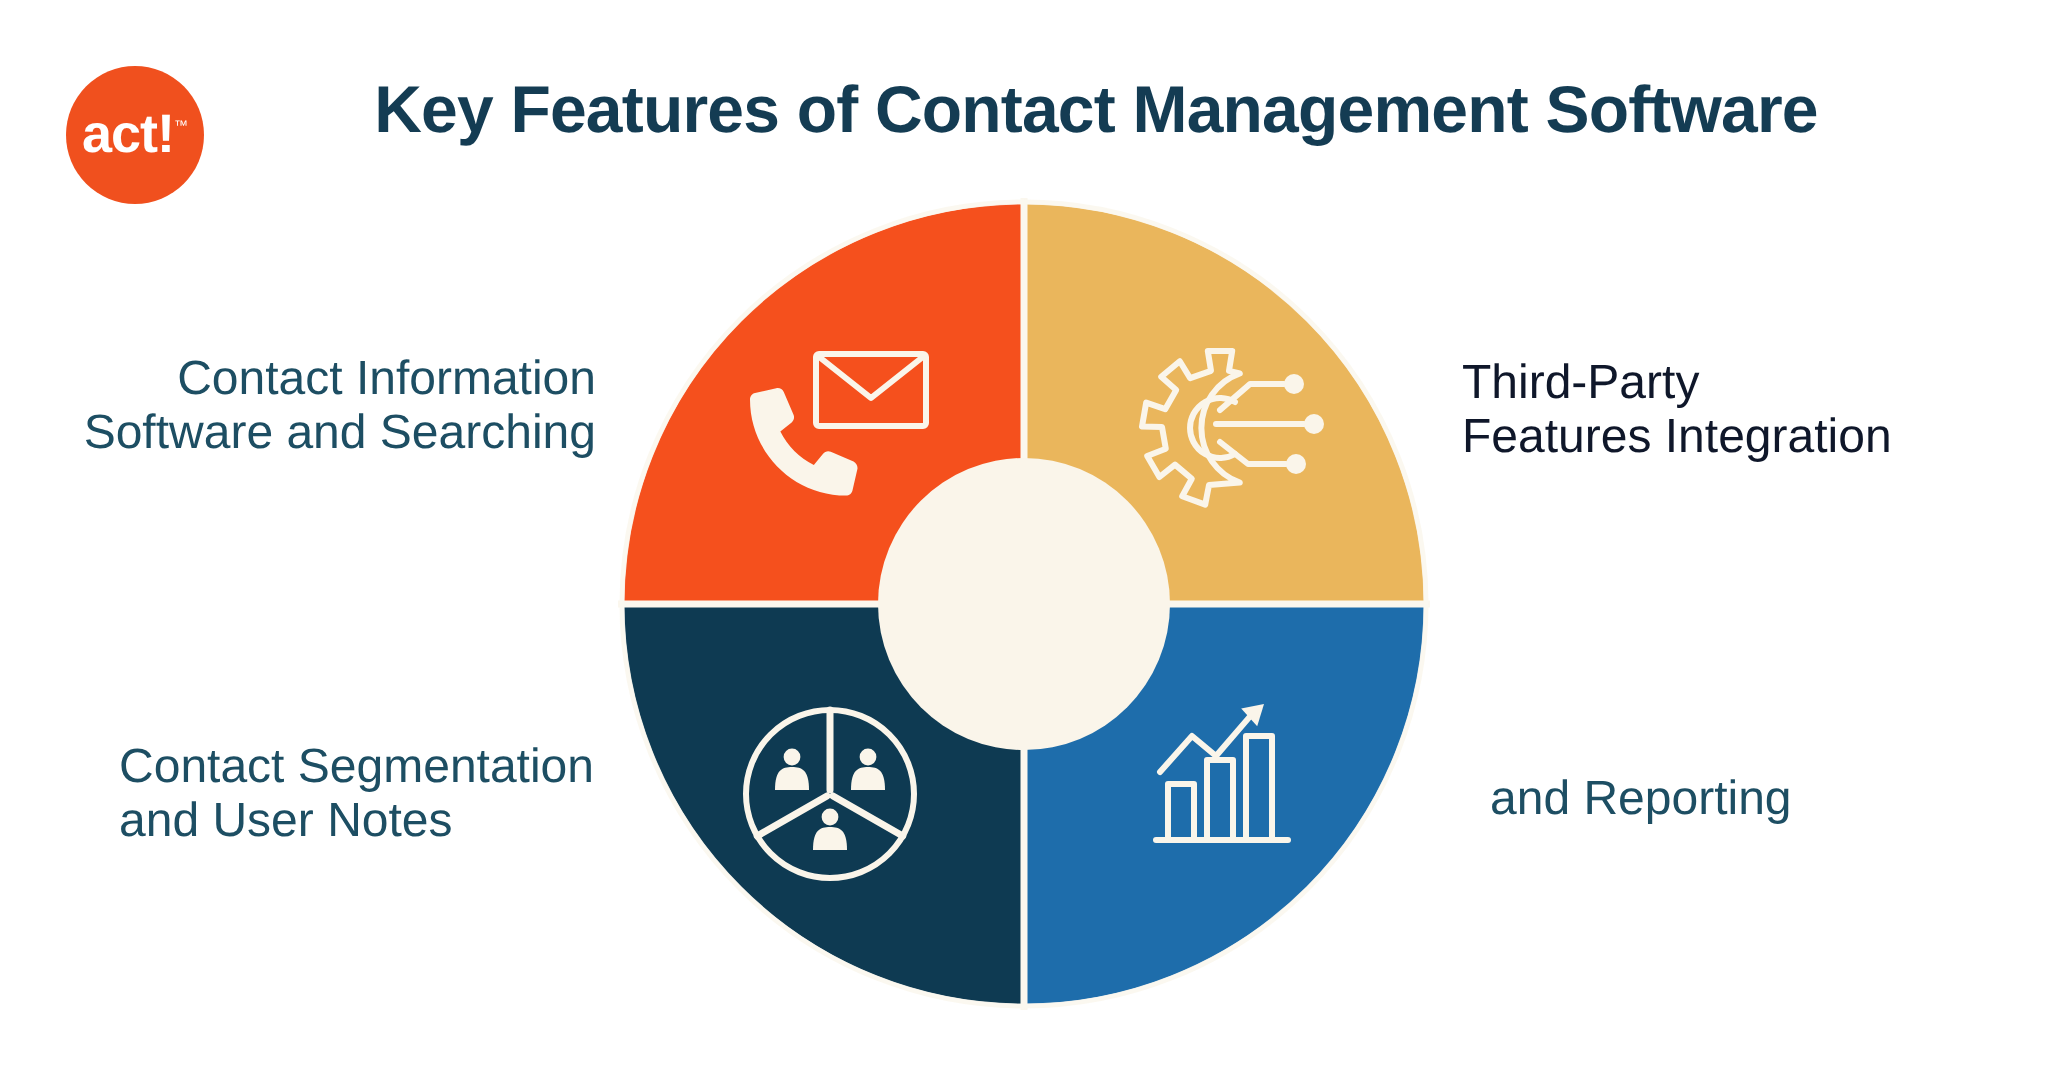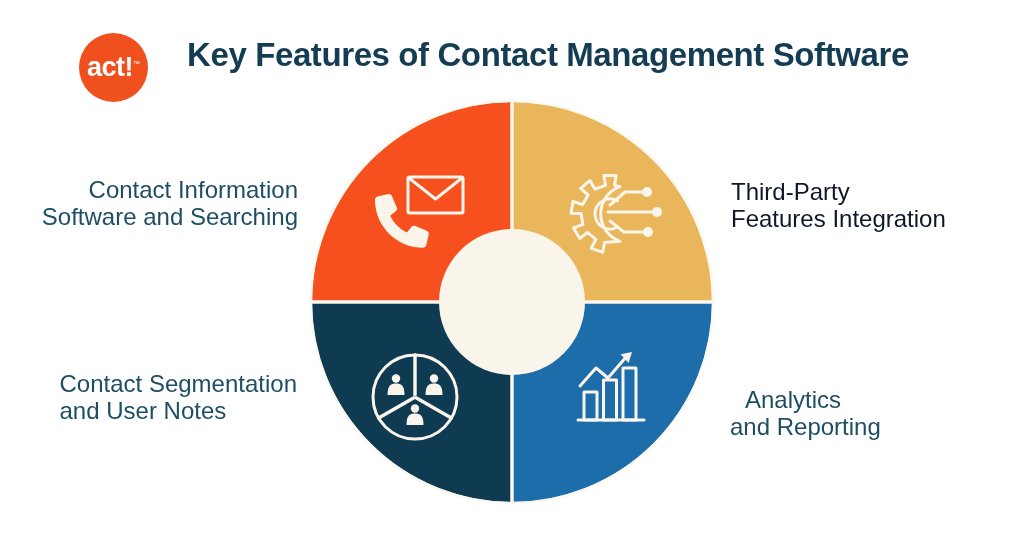--- a/index.html
+++ b/index.html
@@ -1,20 +1,20 @@
 <!DOCTYPE html>
 <html><head>
 <meta charset="utf-8">
 <style>
   html,body{margin:0;padding:0;}
   body{font-family:"Liberation Sans", sans-serif;}
   .stage{position:relative;width:1024px;height:538px;overflow:hidden;background:#ffffff;}
 
   .logo{position:absolute;left:33px;top:33px;width:69px;height:69px;border-radius:50%;
-        display:flex;align-items:center;justify-content:center;margin-left:46px;}
+        display:flex;align-items:center;justify-content:center;}
   .logo-text{color:#fff;font-weight:bold;font-size:27px;letter-spacing:-0.5px;}
   .logo .tm{color:#fff;font-size:7px;vertical-align:top;position:relative;top:-4px;left:0px;}
 
   .title{position:absolute;left:0;right:0;top:36px;margin:0;text-align:center;padding-left:72px;
          font-size:33px;font-weight:700;letter-spacing:-0.4px;}
 
   .donut{position:absolute;left:306px;top:96px;width:412px;height:412px;}
 
   .lbl{position:absolute;font-size:24px;line-height:26.5px;font-weight:400;}
   #lbl-tl{top:177px;right:726px;text-align:right;}
@@ -113,17 +113,16 @@
     <div class="line">Third-Party</div>
     <div class="line">Features Integration</div>
   </div>
 
   <div class="lbl" id="lbl-bl" style="color: rgb(29, 78, 99);">
     <div class="line">Contact Segmentation</div>
     <div class="line">and User Notes</div>
   </div>
 
   <div class="lbl indent-first" id="lbl-br" style="color: rgb(29, 78, 99);">
-    <div class="line">Analytics</div>
     <div class="line">and Reporting</div>
   </div>
 
 </div>
 
 </body></html>

